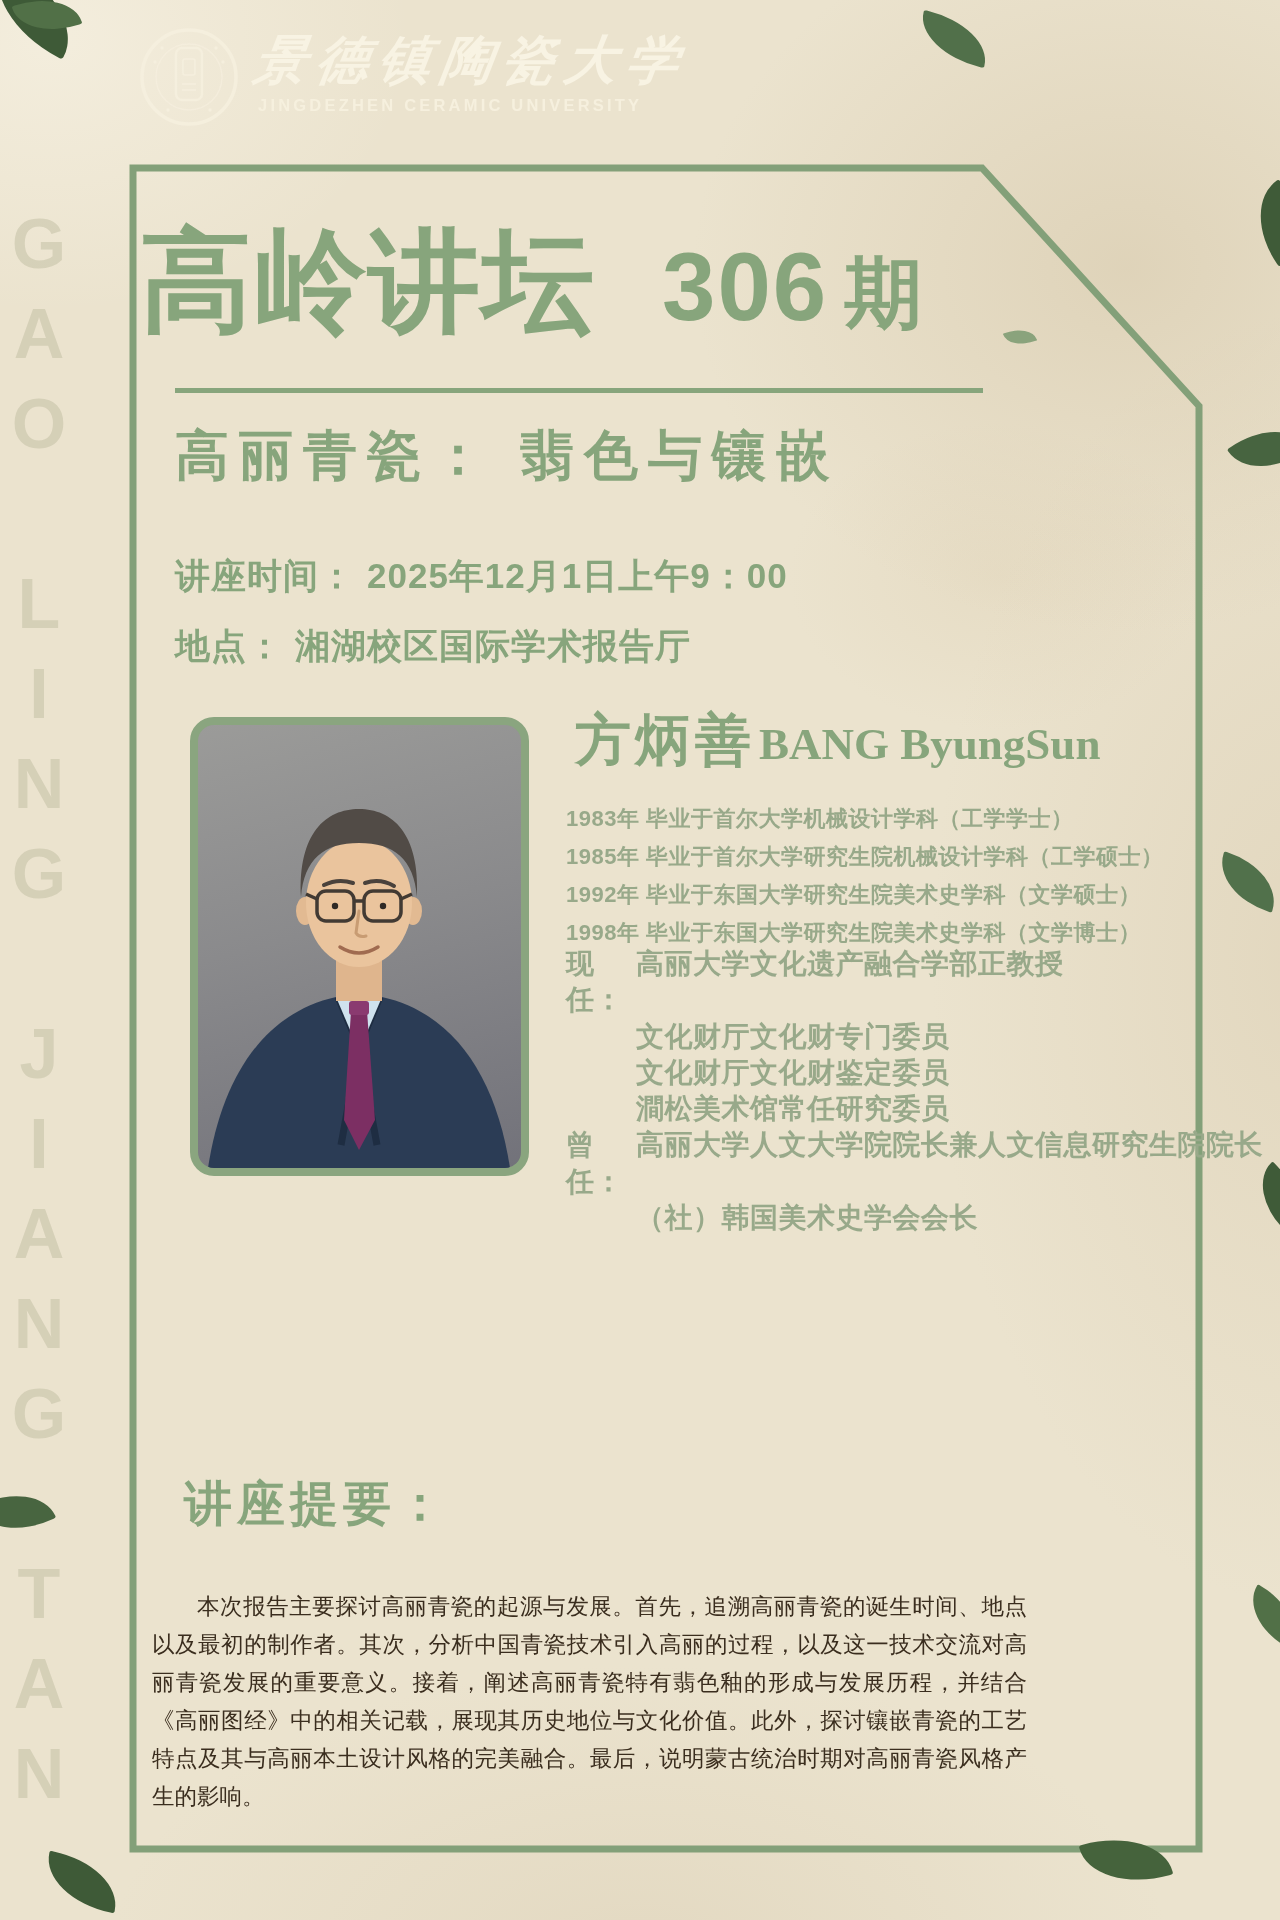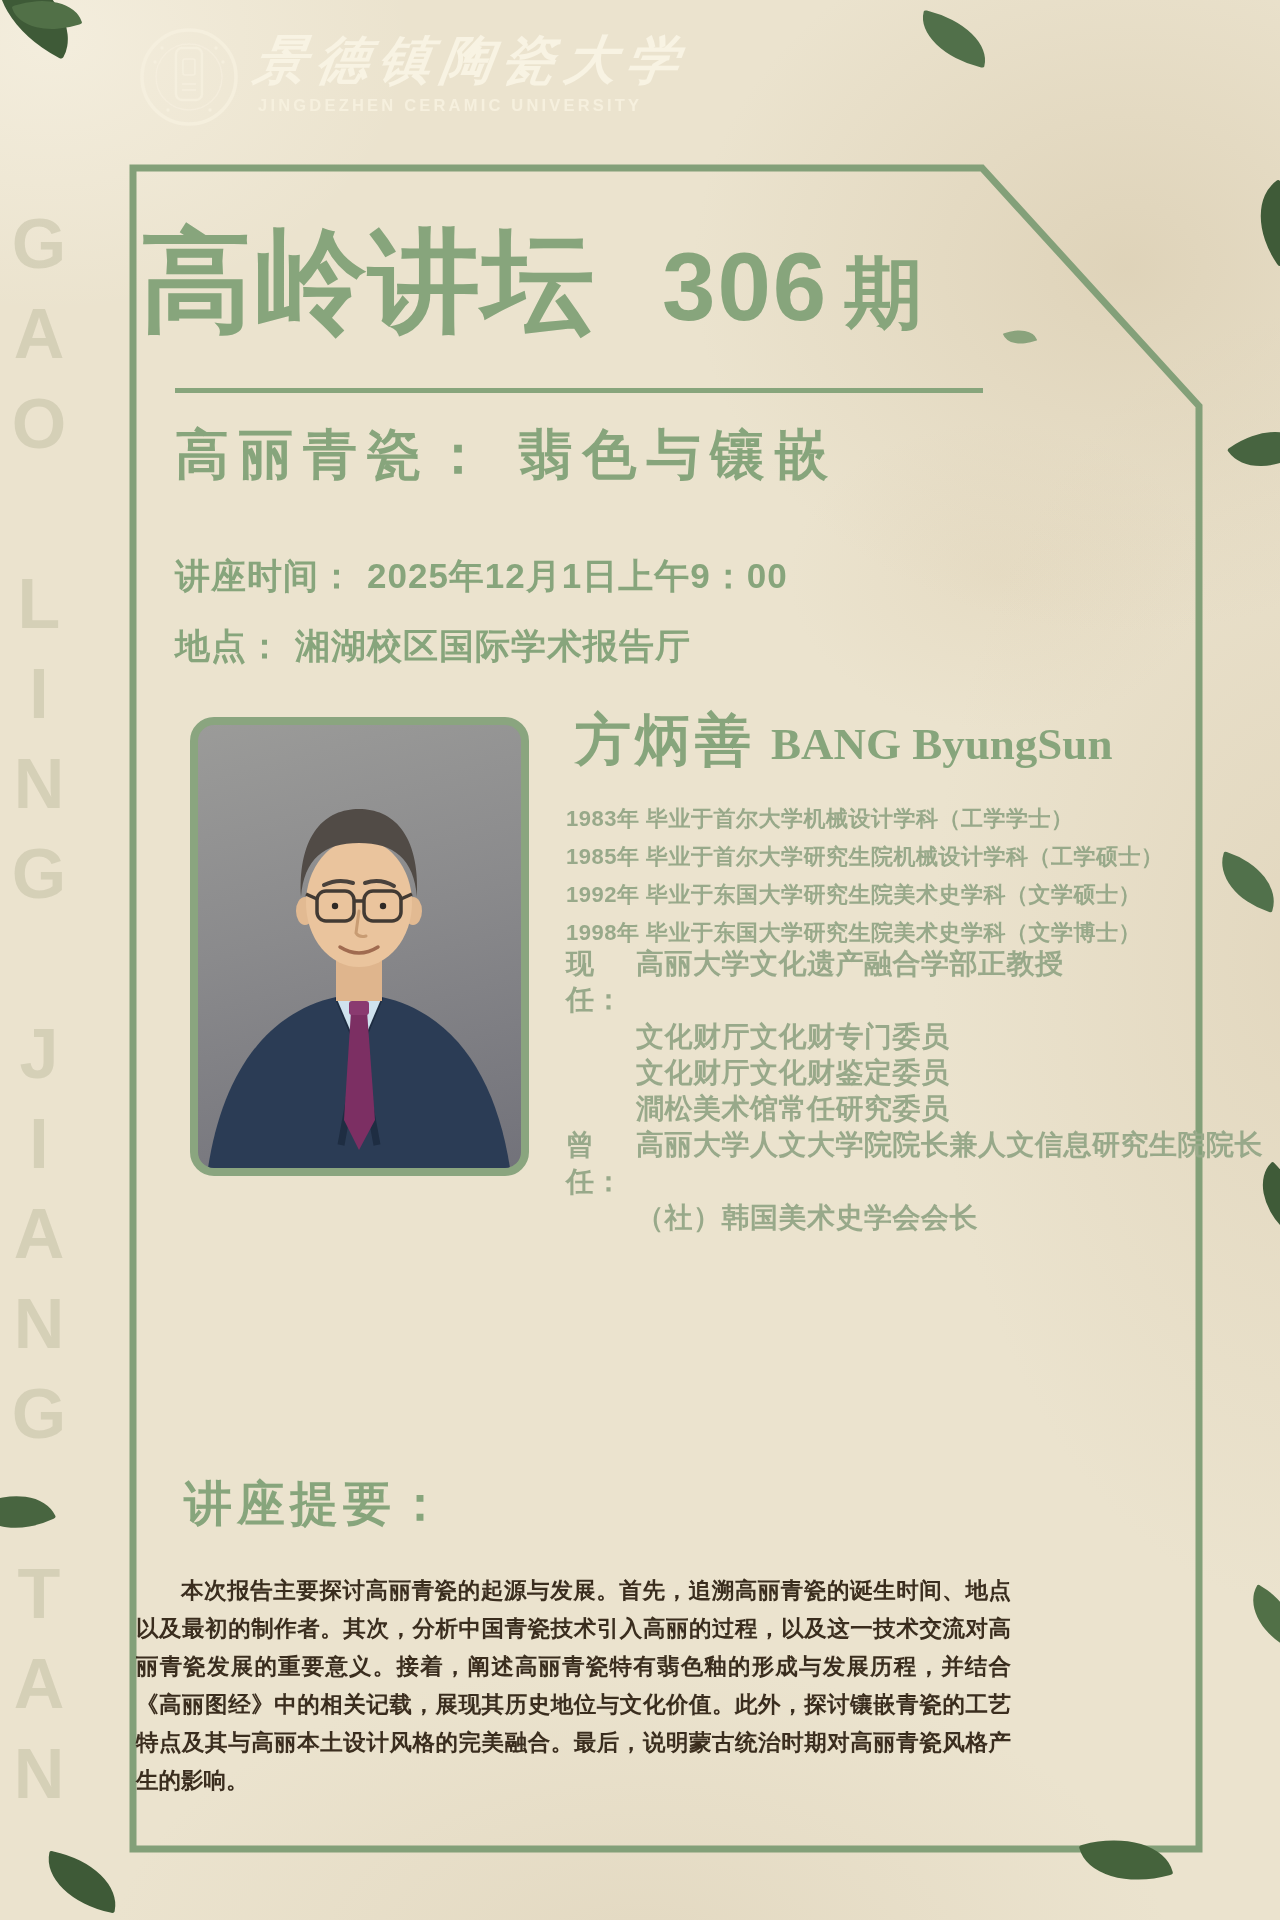--- a/index.html
+++ b/index.html
@@ -51,56 +51,56 @@
     font-size:16.5px;font-weight:700;letter-spacing:3.2px;color:#f6f0de;
   }
   
   .title-row{position:absolute;left:140px;top:226px;z-index:3;display:flex;align-items:baseline;line-height:1;color:var(--accent,#87a57c);justify-content:space-between;}
   .title-cn{font-size:112px;font-weight:900;letter-spacing:2px;}
   .title-num{font-size:96px;font-weight:800;margin-left:66px;letter-spacing:2px;}
   .title-qi{font-size:78px;font-weight:900;margin-left:16px;}
   .divider{position:absolute;left:175px;top:388px;width:808px;height:5px;background:var(--accent,#87a57c);z-index:3;}
   .subtitle{
     position:absolute;left:175px;top:428px;z-index:3;line-height:1;
-    font-size:54px;font-weight:900;letter-spacing:10px;color:var(--accent,#87a57c);font-family:Liberation Serif, serif;
+    font-size:54px;font-weight:900;letter-spacing:10px;color:var(--accent,#87a57c);
   }
   
   .sched{position:absolute;left:175px;z-index:3;font-size:35px;font-weight:800;color:var(--accent,#87a57c);line-height:1.15;letter-spacing:1px;}
   .sched-time{top:556px;}
   .sched-place{top:626px;}
   .sched .val{margin-left:12px;}
   
   .photo{
     position:absolute;left:190px;top:717px;width:323px;height:443px;z-index:3;
     border:8px solid #8aa57f;border-radius:24px;overflow:hidden;
     background:linear-gradient(165deg,#9b9b99 0%,#8a8a8c 45%,#72727a 100%);
   }
   .photo svg{display:block;}
   
   .speaker-row{position:absolute;left:575px;top:712px;z-index:3;display:flex;align-items:baseline;color:var(--accent,#87a57c);line-height:1;}
   .spk-cn{font-size:56px;font-weight:900;letter-spacing:4px;text-align:center;}
-  .spk-en{font-size:45px;font-weight:700;margin-left:16px;font-family:"Liberation Serif","DejaVu Serif",serif;}
+  .spk-en{font-size:45px;font-weight:700;margin-left:4px;font-family:"Liberation Serif","DejaVu Serif",serif;}
   .edu{position:absolute;left:566px;top:800px;z-index:3;font-size:22px;font-weight:700;line-height:38px;color:var(--bio-green,#98a98a);letter-spacing:.5px;}
   .positions{position:absolute;left:566px;top:946px;z-index:3;font-size:28px;font-weight:700;line-height:36.3px;color:var(--bio-green,#98a98a);letter-spacing:.5px;}
   .prow{display:flex;}
   .plabel{width:70px;flex:0 0 70px;}
   
   .bio{
     position:absolute;left:160px;top:1186px;width:835px;z-index:3;margin:0;
     font-family:"Liberation Serif","DejaVu Serif",serif;font-weight:700;
     font-size:22.5px;line-height:38px;text-align:justify;text-indent:2em;
     color:var(--body-text,#3a2d1e);
   }
   .abs-heading{
     position:absolute;left:184px;top:1480px;z-index:3;line-height:1;
     font-size:48px;font-weight:900;letter-spacing:5px;color:var(--accent,#87a57c);
   }
   .abstract{
-    position:absolute;left:136px;top:1572px;width:875px;z-index:3;margin:0;
-    font-family:"Liberation Serif","DejaVu Serif",serif;font-weight:700;
+    position:absolute;left:136px;top:1572px;width:875px;z-index:3;margin:16px;
+    font-family:"Liberation Serif","DejaVu Serif",serif;font-weight:400;
     font-size:22.5px;line-height:38px;text-align:justify;text-indent:2em;
     color:var(--body-text,#3a2d1e);
   }
 </style>
 </head>
 <body>
 
 <div class="poster">
 
   <div class="leaf l1"></div>

